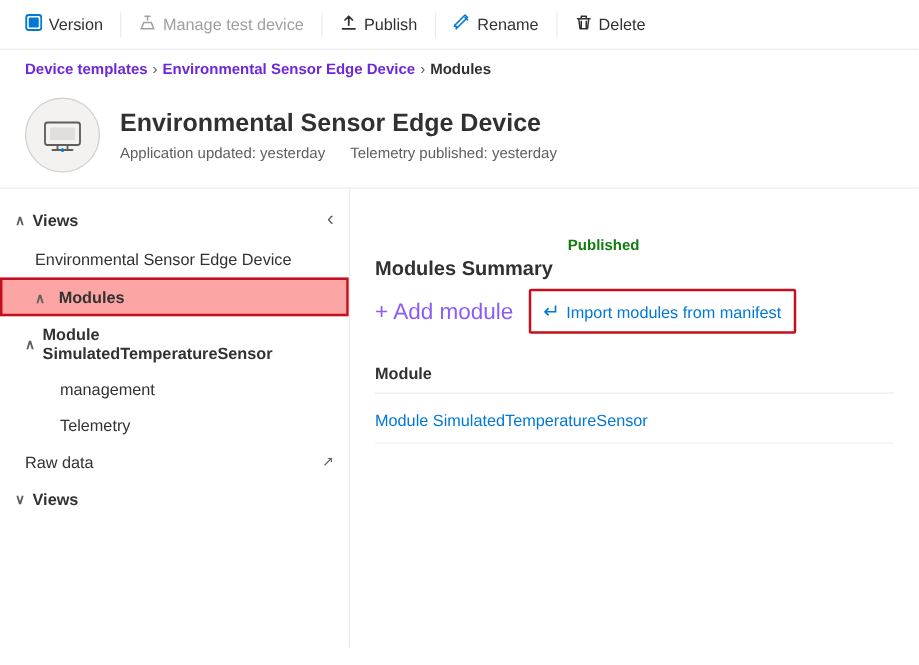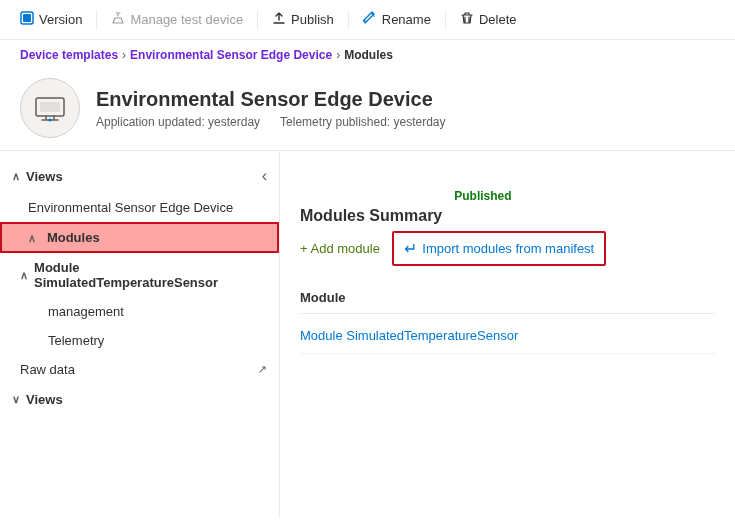--- a/index.html
+++ b/index.html
@@ -147,22 +147,22 @@
     .action-bar {
       display: flex;
       align-items: center;
       gap: 12px;
       margin-bottom: 16px;
     }
     .action-btn {
       display: flex;
       align-items: center;
       gap: 5px;
-      font-size: 13px;
-      color: #4d7c0f;
+      font-size: 18px;
+      color: #8b5cf6;
       cursor: pointer;
       padding: 4px 0;
       background: none;
       border: none;
     }
     .import-btn {
       display: flex;
       align-items: center;
       gap: 5px;
       font-size: 13px;

